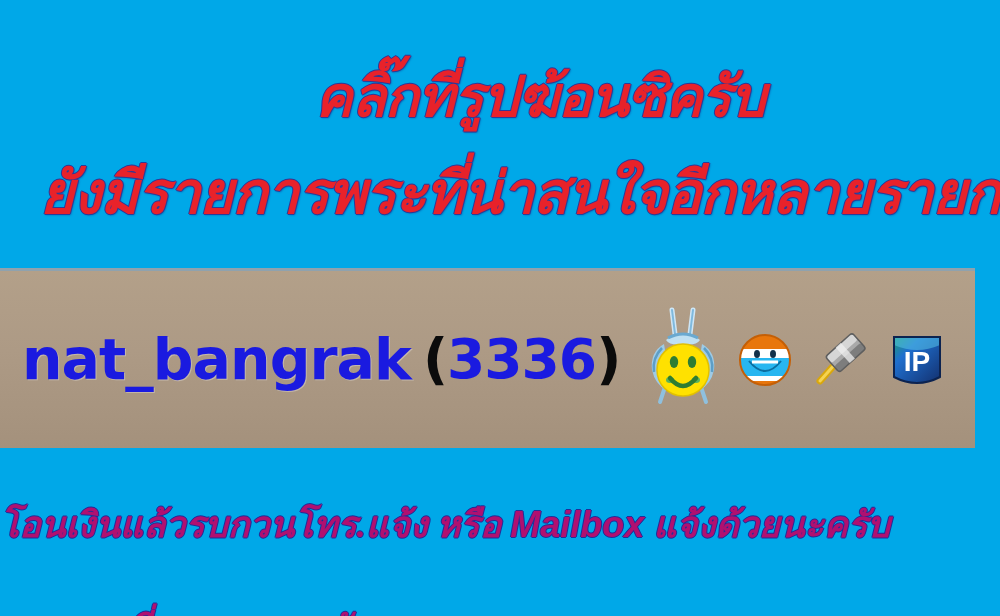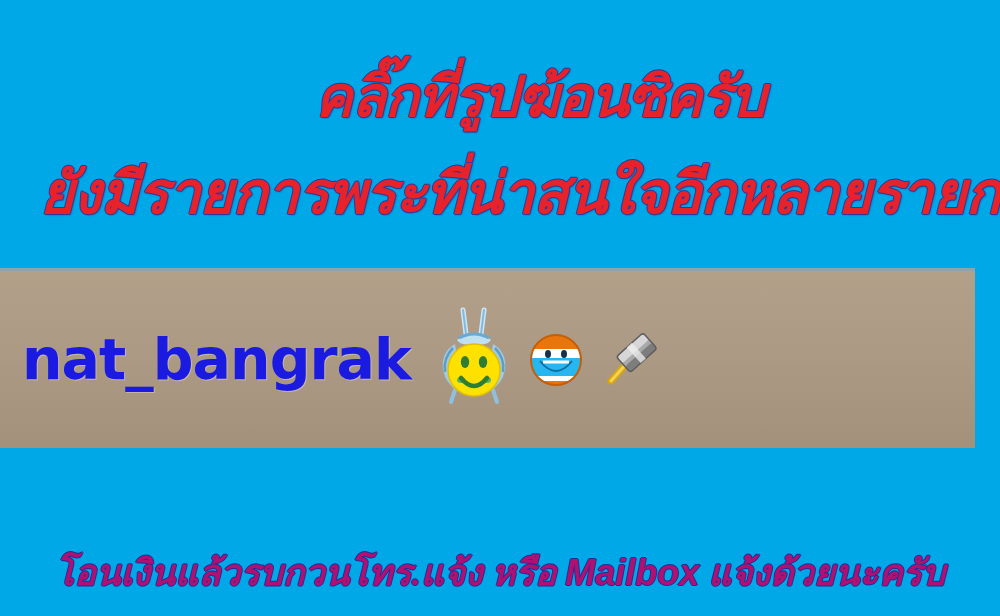--- a/index.html
+++ b/index.html
@@ -120,33 +120,32 @@
     top: 448px;
     width: 1000px;
     height: 168px;
     background: #00a8e8;
     overflow: hidden;
   }
   .foot-line {
     position: absolute;
     left: 0;
     width: 1000px;
-    text-align: center;
+    text-align: left;
     color: #b01070;
     font-family: "Liberation Serif", serif;
     font-weight: bold;
     font-style: italic;
     font-size: 36px;
     white-space: nowrap;
     text-shadow:
        1px 0 0 #1f2f9a,
       -1px 0 0 #1f2f9a,
        0 1px 0 #1f2f9a,
        0 -1px 0 #1f2f9a;
-    margin-top: 48px;
   }
   .foot-line-1 { top: 48px; }
   .foot-line-2 { top: 100px; }
   .foot-line-3 { top: 152px; }
   .latin { font-family: "Liberation Sans", sans-serif; font-style: italic; }
 </style>
 </head>
 <body>
 
 <div id="page">
@@ -154,20 +153,21 @@
   <div class="top-block">
     <div class="head-line head-line-1">คลิ๊กที่รูปฆ้อนซิครับ</div>
     <div class="head-line head-line-2">ยังมีรายการพระที่น่าสนใจอีกหลายรายการครับ</div>
   </div>
 
   <div class="banner">
     <div class="banner-inner">
 
       <span class="username">nat_bangrak</span>
 
+      <span class="usercount"><span>(</span><span class="num">3336</span><span>)</span></span>
 
       <div class="icon-row">
 
         <div class="icon-slot">
           <svg width="74" height="112" viewBox="0 0 74 112">
 
             <path d="M26 6 L29 30" stroke="#cfe6f5" stroke-width="5" fill="none" stroke-linecap="round"></path>
             <path d="M47 6 L44 30" stroke="#cfe6f5" stroke-width="5" fill="none" stroke-linecap="round"></path>
             <path d="M26 6 L29 30" stroke="#7fb9dd" stroke-width="2" fill="none" stroke-linecap="round"></path>
             <path d="M47 6 L44 30" stroke="#7fb9dd" stroke-width="2" fill="none" stroke-linecap="round"></path>
@@ -224,20 +224,35 @@
             <g transform="rotate(-42 34 22)">
               <rect x="16" y="11" width="36" height="21" rx="3" fill="#a9a9a9"></rect>
               <rect x="16" y="11" width="36" height="9" rx="3" fill="#d6d6d6"></rect>
               <rect x="16" y="24" width="36" height="8" rx="3" fill="#7d7d7d"></rect>
               <rect x="16" y="11" width="36" height="21" rx="3" fill="none" stroke="#5e5e5e" stroke-width="1.5"></rect>
               <rect x="30" y="11" width="7" height="21" fill="#efefef" opacity=".75"></rect>
             </g>
           </svg>
         </div>
 
+        <div class="icon-slot small">
+          <svg width="58" height="58" viewBox="0 0 58 58">
+            <defs>
+              <linearGradient id="ipg" x1="0" y1="0" x2="1" y2="1">
+                <stop offset="0%" stop-color="#1f9f6e"></stop>
+                <stop offset="30%" stop-color="#1f6fcf"></stop>
+                <stop offset="100%" stop-color="#13306e"></stop>
+              </linearGradient>
+            </defs>
+            <path d="M6 6 H52 V46 Q29 58 6 46 Z" fill="url(#ipg)"></path>
+            <path d="M6 6 H52 V14 Q29 24 6 14 Z" fill="#56c2e8" opacity=".55"></path>
+            <path d="M6 6 H52 V46 Q29 58 6 46 Z" fill="none" stroke="#0c2350" stroke-width="2"></path>
+            <text x="29" y="40" text-anchor="middle" font-family="Liberation Sans, sans-serif" font-size="28" font-weight="bold" fill="#ffffff">IP</text>
+          </svg>
+        </div>
 
       </div>
     </div>
   </div>
 
   <div class="bottom-block">
     <div class="foot-line foot-line-1"><span>โอนเงินแล้วรบกวนโทร.แจ้ง หรือ </span><span class="latin">Mailbox</span><span> แจ้งด้วยนะครับ</span></div>
     <div class="foot-line foot-line-3">ขอบคุณที่แวะมาชมครับ</div>
   </div>
 

